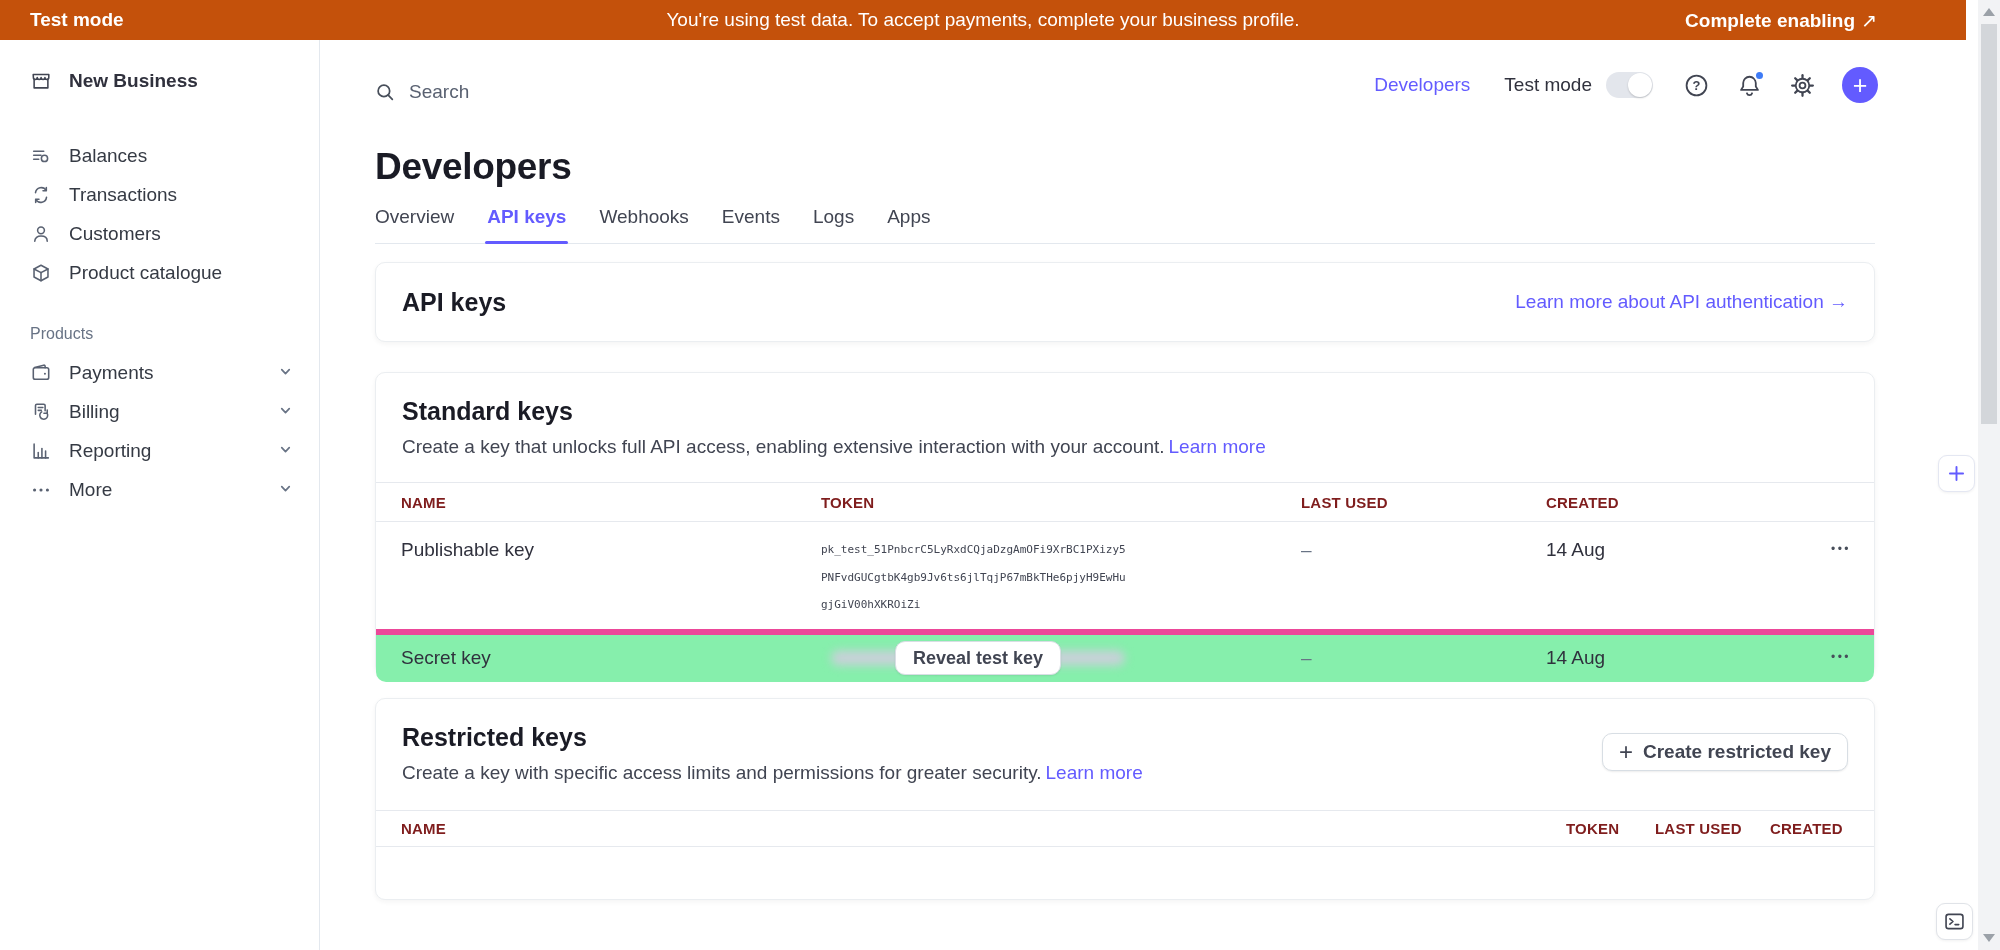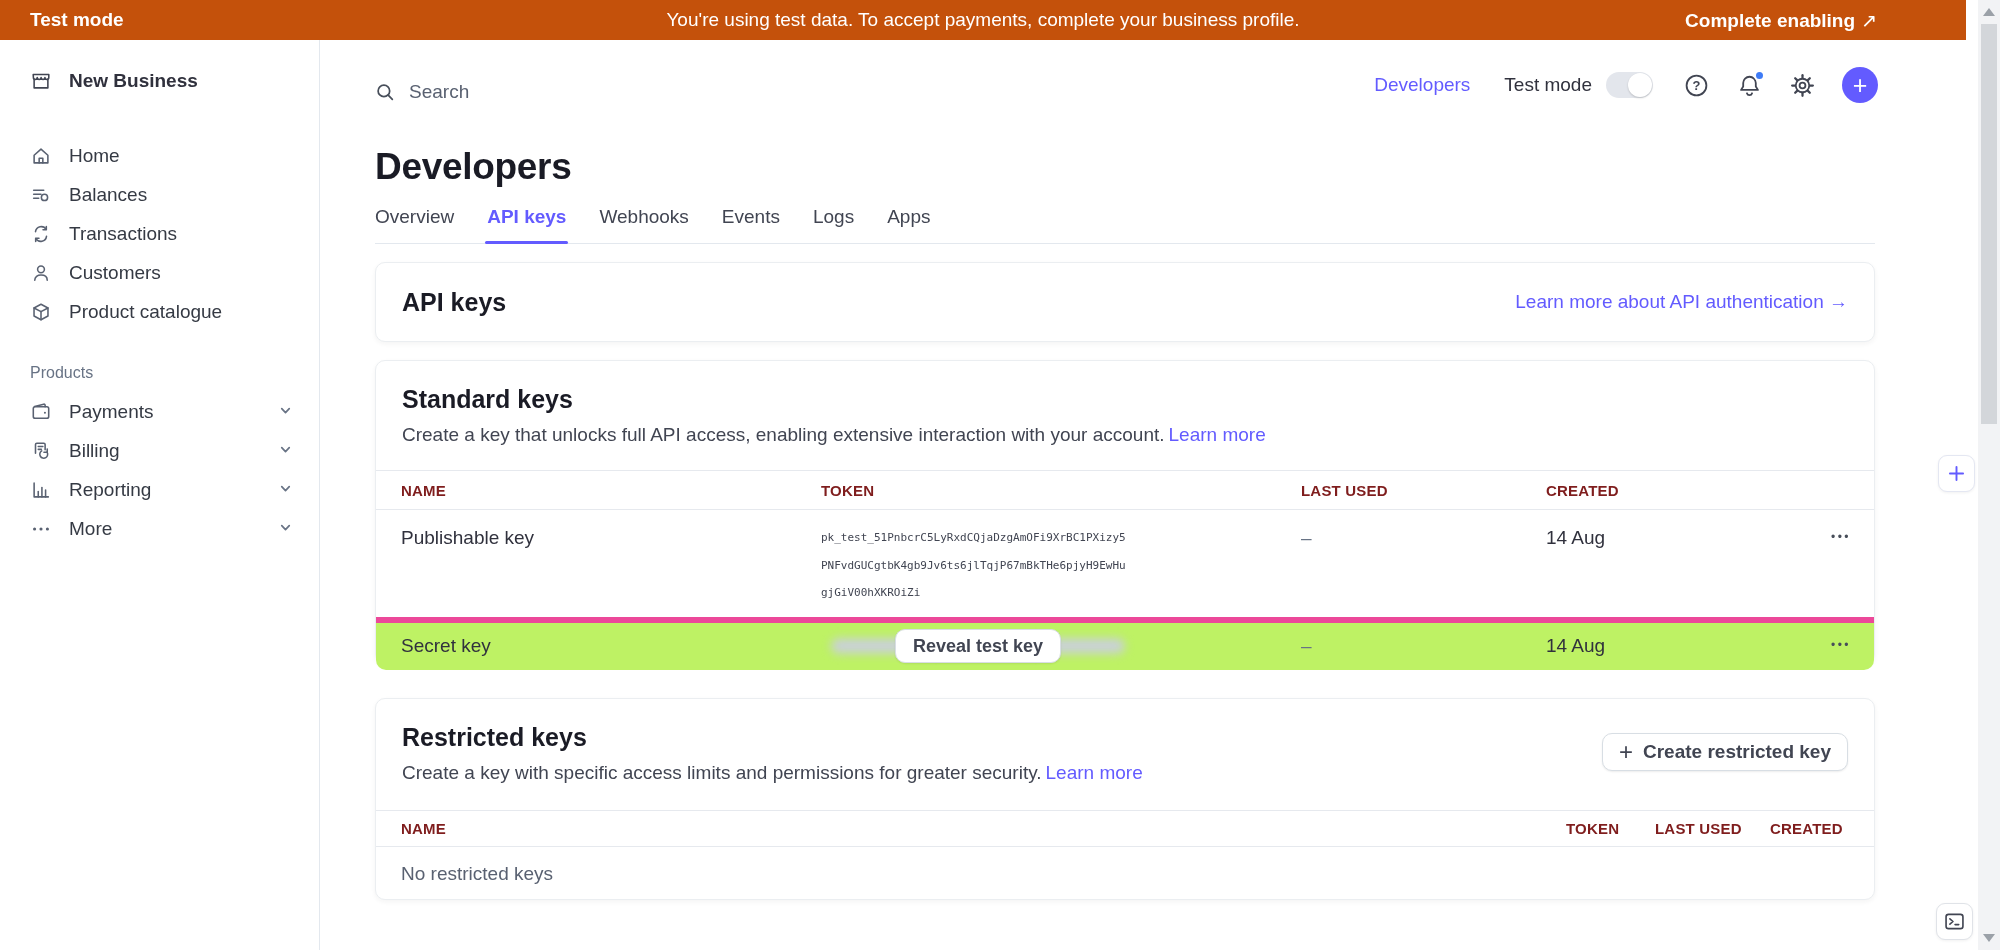--- a/index.html
+++ b/index.html
@@ -52,21 +52,21 @@
   .tabs { position:absolute; left:375px; top:206px; width:1500px; display:flex; gap:33px; border-bottom:1px solid #E3E8EE; }
   .tab { font-size:19px; color:#414552; font-weight:500; padding-bottom:15px; position:relative; cursor:pointer; }
   .tab.active { color:#635BFF; font-weight:600; }
   .tab.active::after { content:""; position:absolute; left:-2px; right:-2px; bottom:-1px; height:3px; border-radius:2px; background:#635BFF; }
 
   
   .card { position:absolute; left:375px; width:1500px; background:#fff; border:1px solid #EBEEF1; border-radius:10px; box-shadow:0 2px 5px rgba(33,37,44,.05); }
   .card1 { top:262px; height:80px; display:flex; align-items:center; justify-content:space-between; padding:0 26px; }
   .card-title { font-size:25px; font-weight:700; color:#1A1B25; }
   .link { color:#635BFF; font-size:19px; font-weight:500; cursor:pointer; white-space:nowrap; }
-  .card2 { top:360px; height:304px; }
+  .card2 { top:372px; height:304px; }
   .card3 { top:698px; height:202px; }
   .card-head { padding:24px 26px 0 26px; }
   .desc { margin-top:9px; font-size:19px; color:#414552; line-height:24px; }
   .desc .link { margin-left:4px; }
 
   .thead { display:grid; align-items:center; border-top:1px solid #E6E9EE; border-bottom:1px solid #E6E9EE; }
   .th { font-size:15px; font-weight:600; color:#7f1d1d; letter-spacing:.2px; }
   .grid-std  { grid-template-columns:445px 480px 245px 262px 1fr; }
   .grid-rst  { grid-template-columns:1190px 89px 115px 1fr; }
   .thead.std { height:40px; margin-top:23px; }
@@ -74,21 +74,21 @@
   .pad-l { padding-left:25px; }
 
   .trow1 { display:grid; grid-template-columns:445px 480px 245px 262px 1fr; border-bottom:6px solid #ec4899; padding:14px 0 10px 0; align-items:start; }
   .trow1 .cell { font-size:19px; line-height:27.5px; }
   .name { color:#30313D; font-weight:500; }
   .token { font-family:"DejaVu Sans Mono", monospace; font-size:11px; line-height:27.5px; color:#414552; }
   .dash { color:#687385; }
   .created { color:#30313D; }
   .menu-btn { color:#474E5A; font-size:12px; letter-spacing:2.5px; text-align:center; cursor:pointer; line-height:27.5px; }
 
-  .trow2 { display:grid; grid-template-columns:445px 480px 245px 262px 1fr; height:47px; align-items:center; background:#bef264; border-radius:0 0 10px 10px; }
+  .trow2 { display:grid; grid-template-columns:445px 480px 245px 262px 1fr; height:47px; align-items:center; background:#86efac; border-radius:0 0 10px 10px; }
   .trow2 .cell { font-size:19px; }
   .token-cell { position:relative; height:100%; }
   .blob { position:absolute; top:50%; transform:translateY(-50%); height:15px; border-radius:8px; background:#C9D0D9; filter:blur(5px); }
   .b1 { left:10px; width:112px; }
   .b2 { left:208px; width:96px; }
   .reveal { position:absolute; left:74px; top:50%; transform:translateY(-50%); height:34px; padding:0 17px; background:#fff; border:1px solid #D8DEE4; border-radius:10px; box-shadow:0 1px 2px rgba(0,0,0,.08); font-size:18px; font-weight:600; color:#414552; display:flex; align-items:center; cursor:pointer; white-space:nowrap; font-family:inherit; }
 
   .create-btn { position:absolute; right:26px; top:34px; height:38px; display:flex; align-items:center; gap:10px; padding:0 16px; background:#fff; border:1px solid #D8DEE4; border-radius:10px; box-shadow:0 1px 2px rgba(0,0,0,.08); font-size:19px; font-weight:600; color:#414552; cursor:pointer; white-space:nowrap; font-family:inherit; }
   .create-btn .plus { font-size:24px; font-weight:300; line-height:0; color:#414552; }
   .empty-row { padding:16px 0 0 25px; font-size:19px; color:#596171; }
@@ -110,27 +110,20 @@
 <div class="sidebar">
   <div class="biz">
     <svg class="sicon" style="stroke:#414552" viewBox="0 0 24 24">
       <path d="M4.5 10 V19.5 H19.5 V10"></path>
       <path d="M3.5 5 H20.5 V8.2 a2.1 2.1 0 0 1 -4.2 0 a2.1 2.1 0 0 1 -4.2 0 a2.1 2.1 0 0 1 -4.2 0 a2.1 2.1 0 0 1 -4.2 0 Z"></path>
     </svg>
     <span>New Business</span>
   </div>
 
   <div class="nav">
-    <div class="nav-item">
-      <svg class="sicon" viewBox="0 0 24 24">
-          <path d="M4.5 11.2 L12 4.5 L19.5 11.2 V19.5 H4.5 Z"></path>
-          <path d="M10 19.5 V14.5 h4 v5"></path>
-        </svg>
-      <span>Home</span>
-    </div>
     <div class="nav-item">
       <svg class="sicon" viewBox="0 0 24 24">
           <path d="M4 6.8 H15"></path>
           <path d="M4 11.2 H12"></path>
           <path d="M4 15.6 H9.5"></path>
           <circle cx="15.8" cy="14.6" r="3.4"></circle>
         </svg>
       <span>Balances</span>
     </div>
     <div class="nav-item">
@@ -319,21 +312,20 @@
   <button class="create-btn">
     <span class="plus">+</span>
     <span>Create restricted key</span>
   </button>
   <div class="thead rst grid-rst">
     <span class="th pad-l">NAME</span>
     <span class="th">TOKEN</span>
     <span class="th">LAST USED</span>
     <span class="th">CREATED</span>
   </div>
-  <div class="empty-row">No restricted keys</div>
 </div>
 
 <div class="fab fab-add">
   <svg width="21" height="21" viewBox="0 0 24 24" style="stroke:#635BFF;stroke-width:2.2;fill:none;stroke-linecap:round;">
       <path d="M12 4.5 V19.5"></path>
       <path d="M4.5 12 H19.5"></path>
     </svg>
 </div>
 <div class="fab fab-term">
   <svg width="23" height="23" viewBox="0 0 24 24" style="stroke:#414552;stroke-width:1.7;fill:none;stroke-linecap:round;stroke-linejoin:round;">

